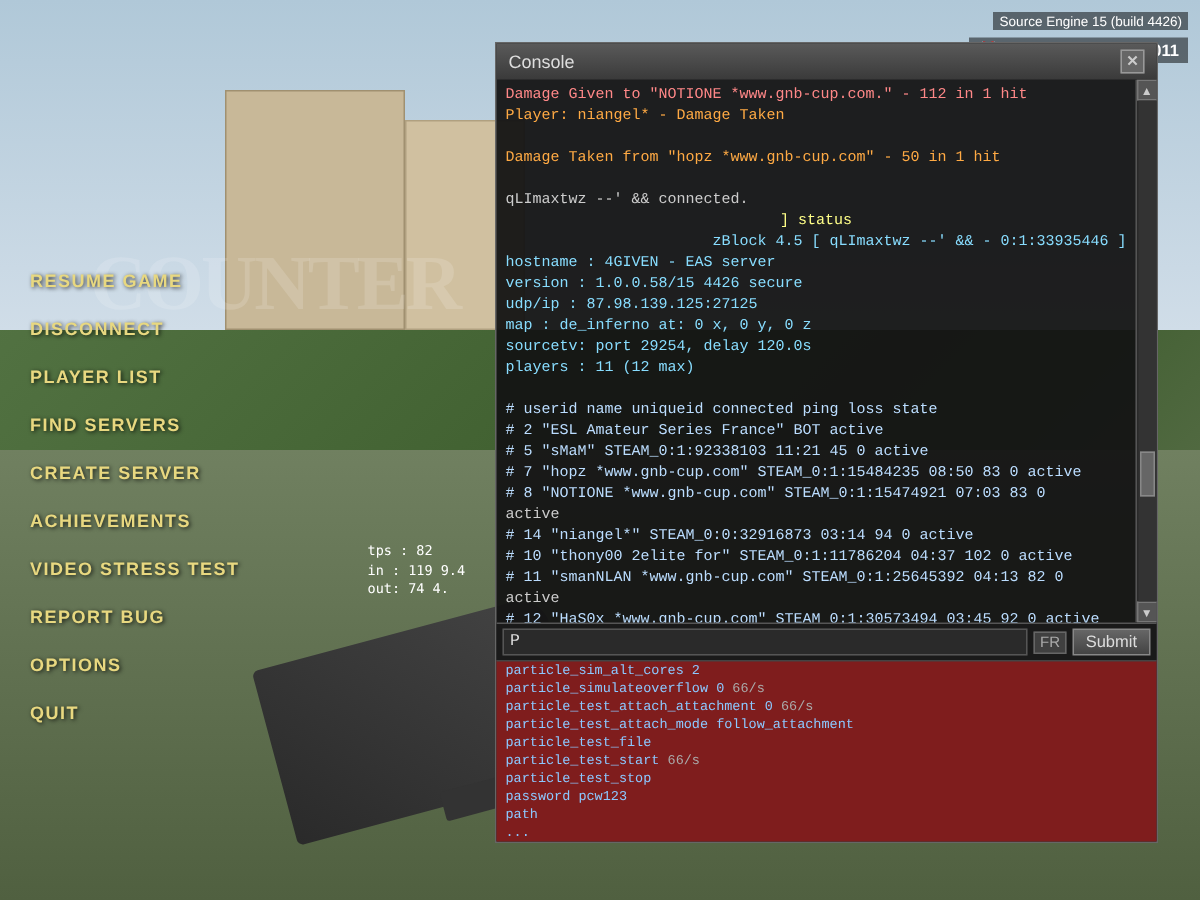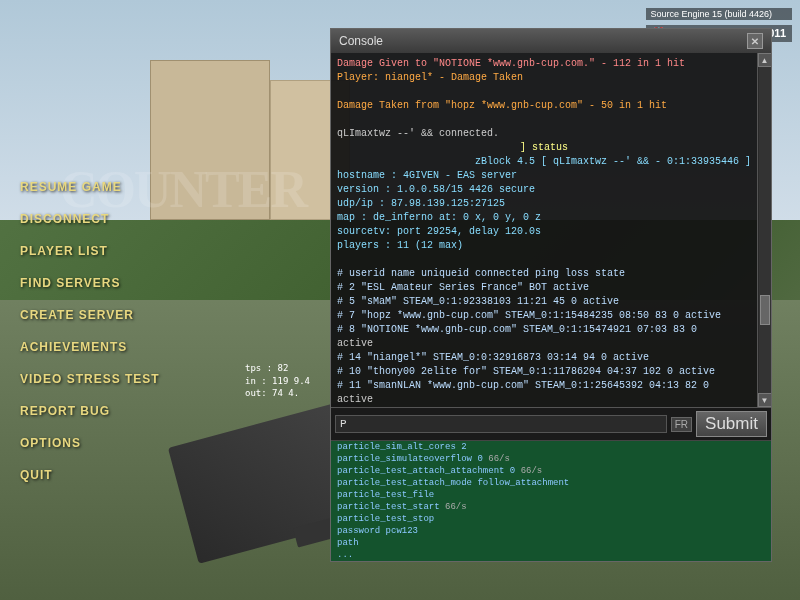--- a/index.html
+++ b/index.html
@@ -87,20 +87,21 @@
       border-radius: 2px;
     }
 
     
     .hud-top-right {
       position: absolute;
       top: 8px;
       right: 8px;
       display: flex;
       flex-direction: column;
+      align-items: flex-end;
       gap: 5px;
     }
 
     .source-engine-label {
       color: #fff;
       font-size: 9px;
       background: rgba(0,0,0,0.5);
       padding: 1px 4px;
     }
 
@@ -272,29 +273,29 @@
       margin: 0 4px;
       border: 1px solid #666;
       padding: 1px 3px;
       background: #404040;
     }
 
     #console-submit {
       background: linear-gradient(180deg, #666 0%, #444 100%);
       border: 1px solid #888;
       color: #ddd;
-      font-size: 17px;
+      font-size: 11px;
       padding: 2px 8px;
       cursor: pointer;
     }
 
     
     #autocomplete {
       flex-shrink: 0;
-      background: #14532d;
+      background: #7f1d1d;
       border-top: 1px solid #444;
       overflow: hidden;
       max-height: 130px;
     }
 
     .autocomplete-item {
       color: #8cc8ff;
       font-family: 'Courier New', monospace;
       font-size: 9px;
       padding: 1px 6px;

